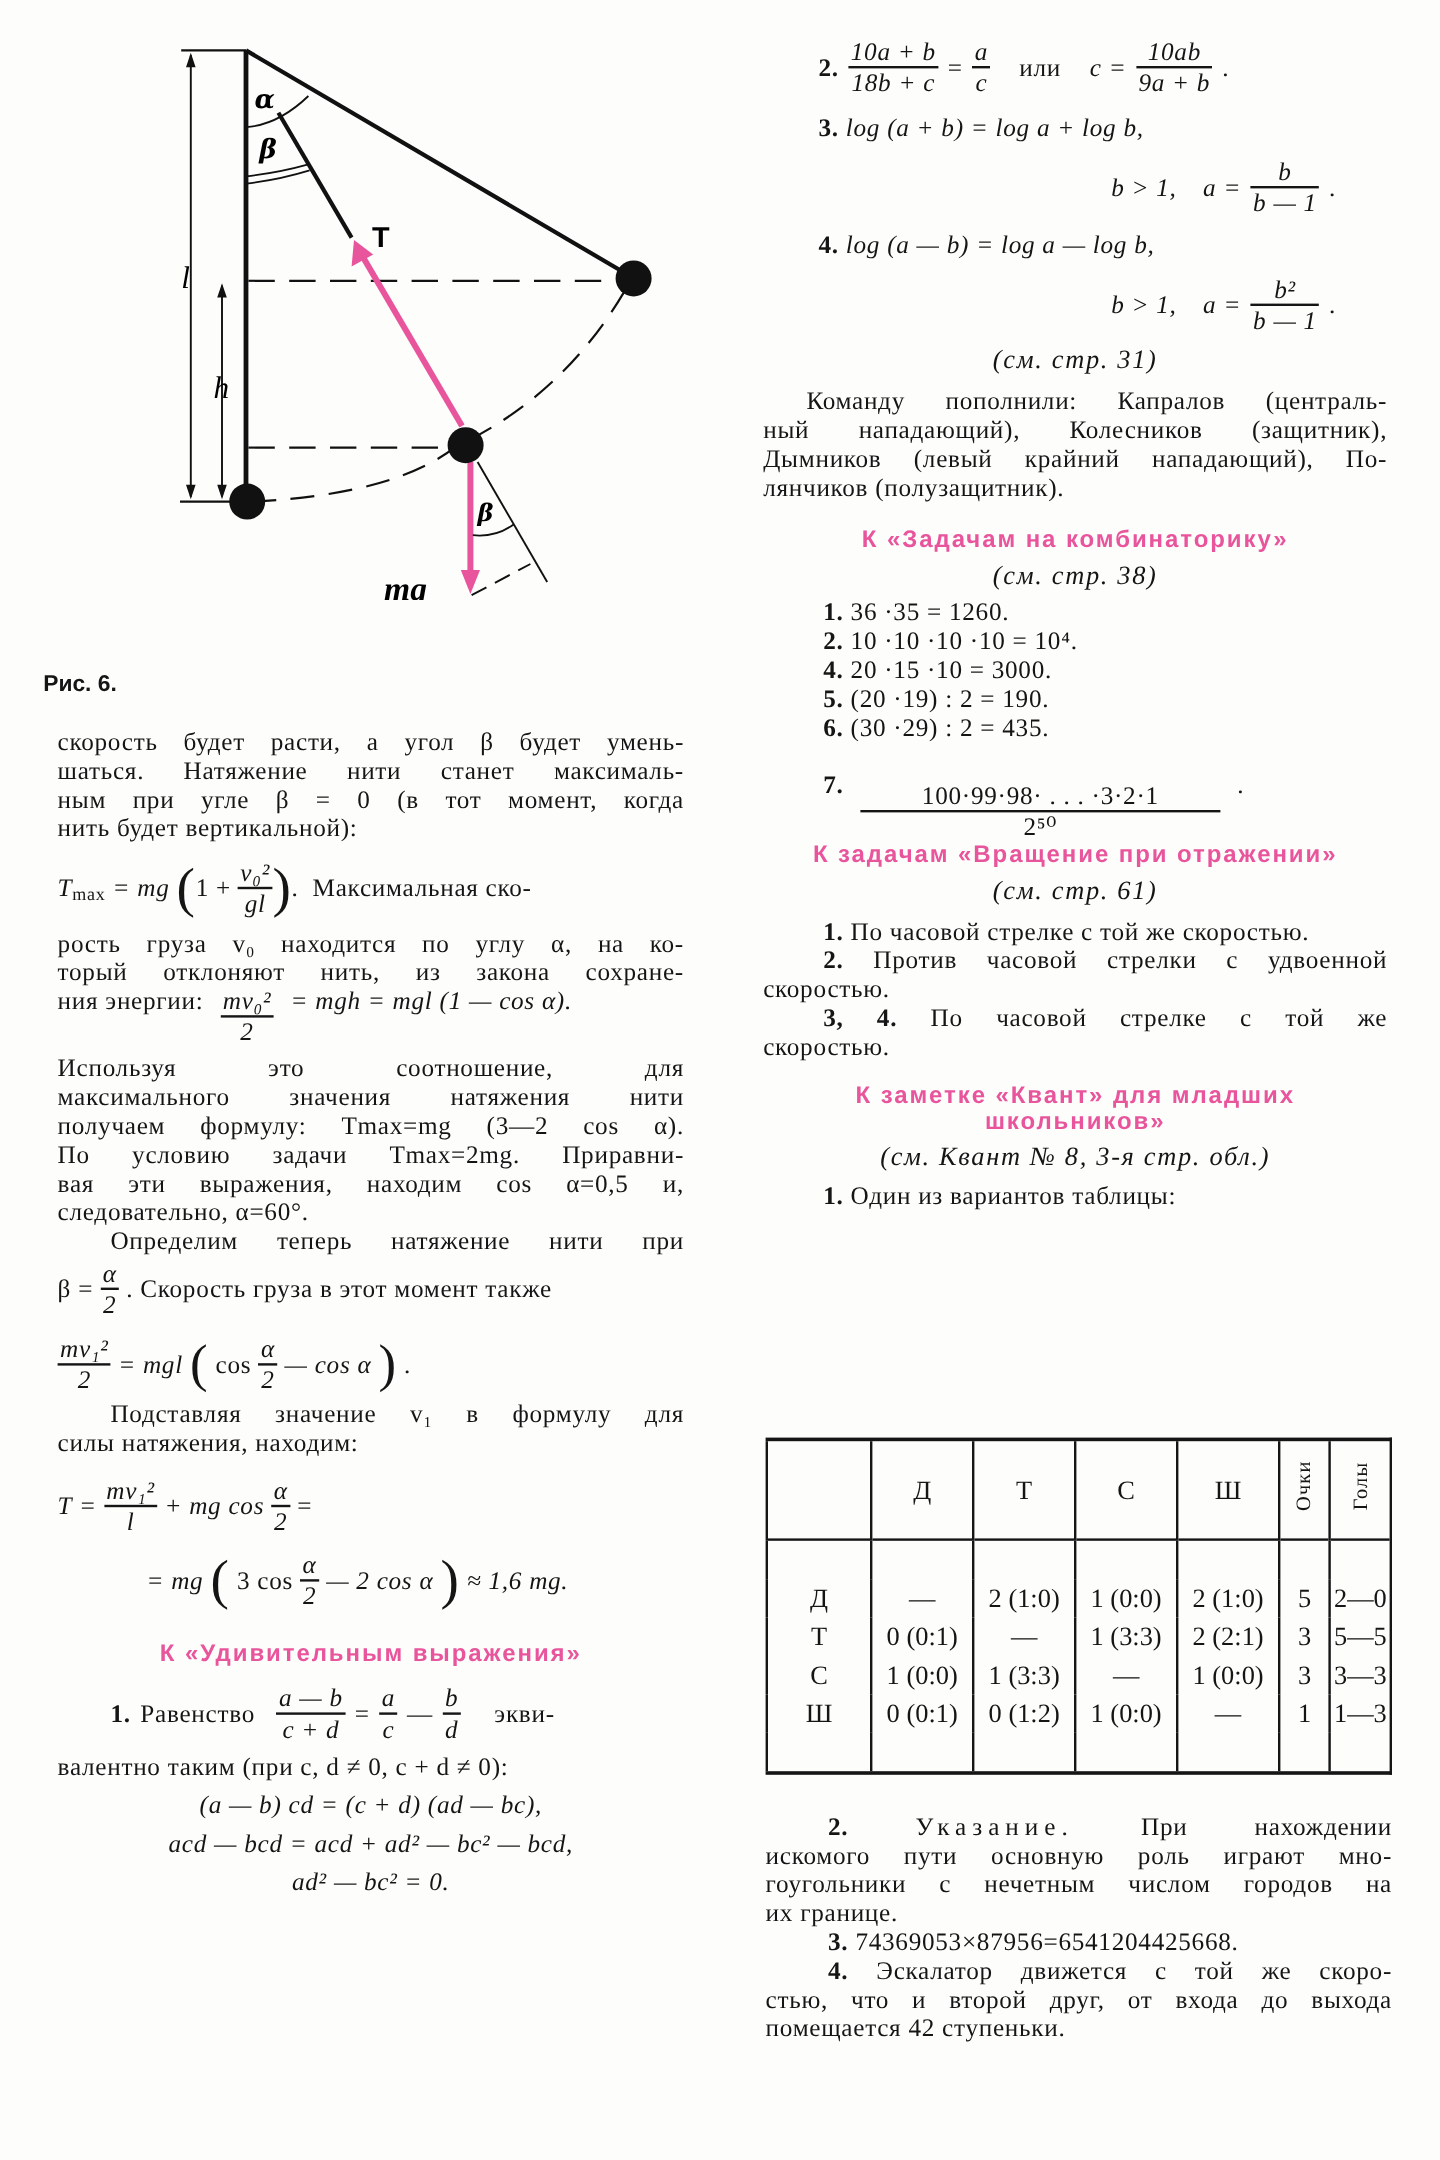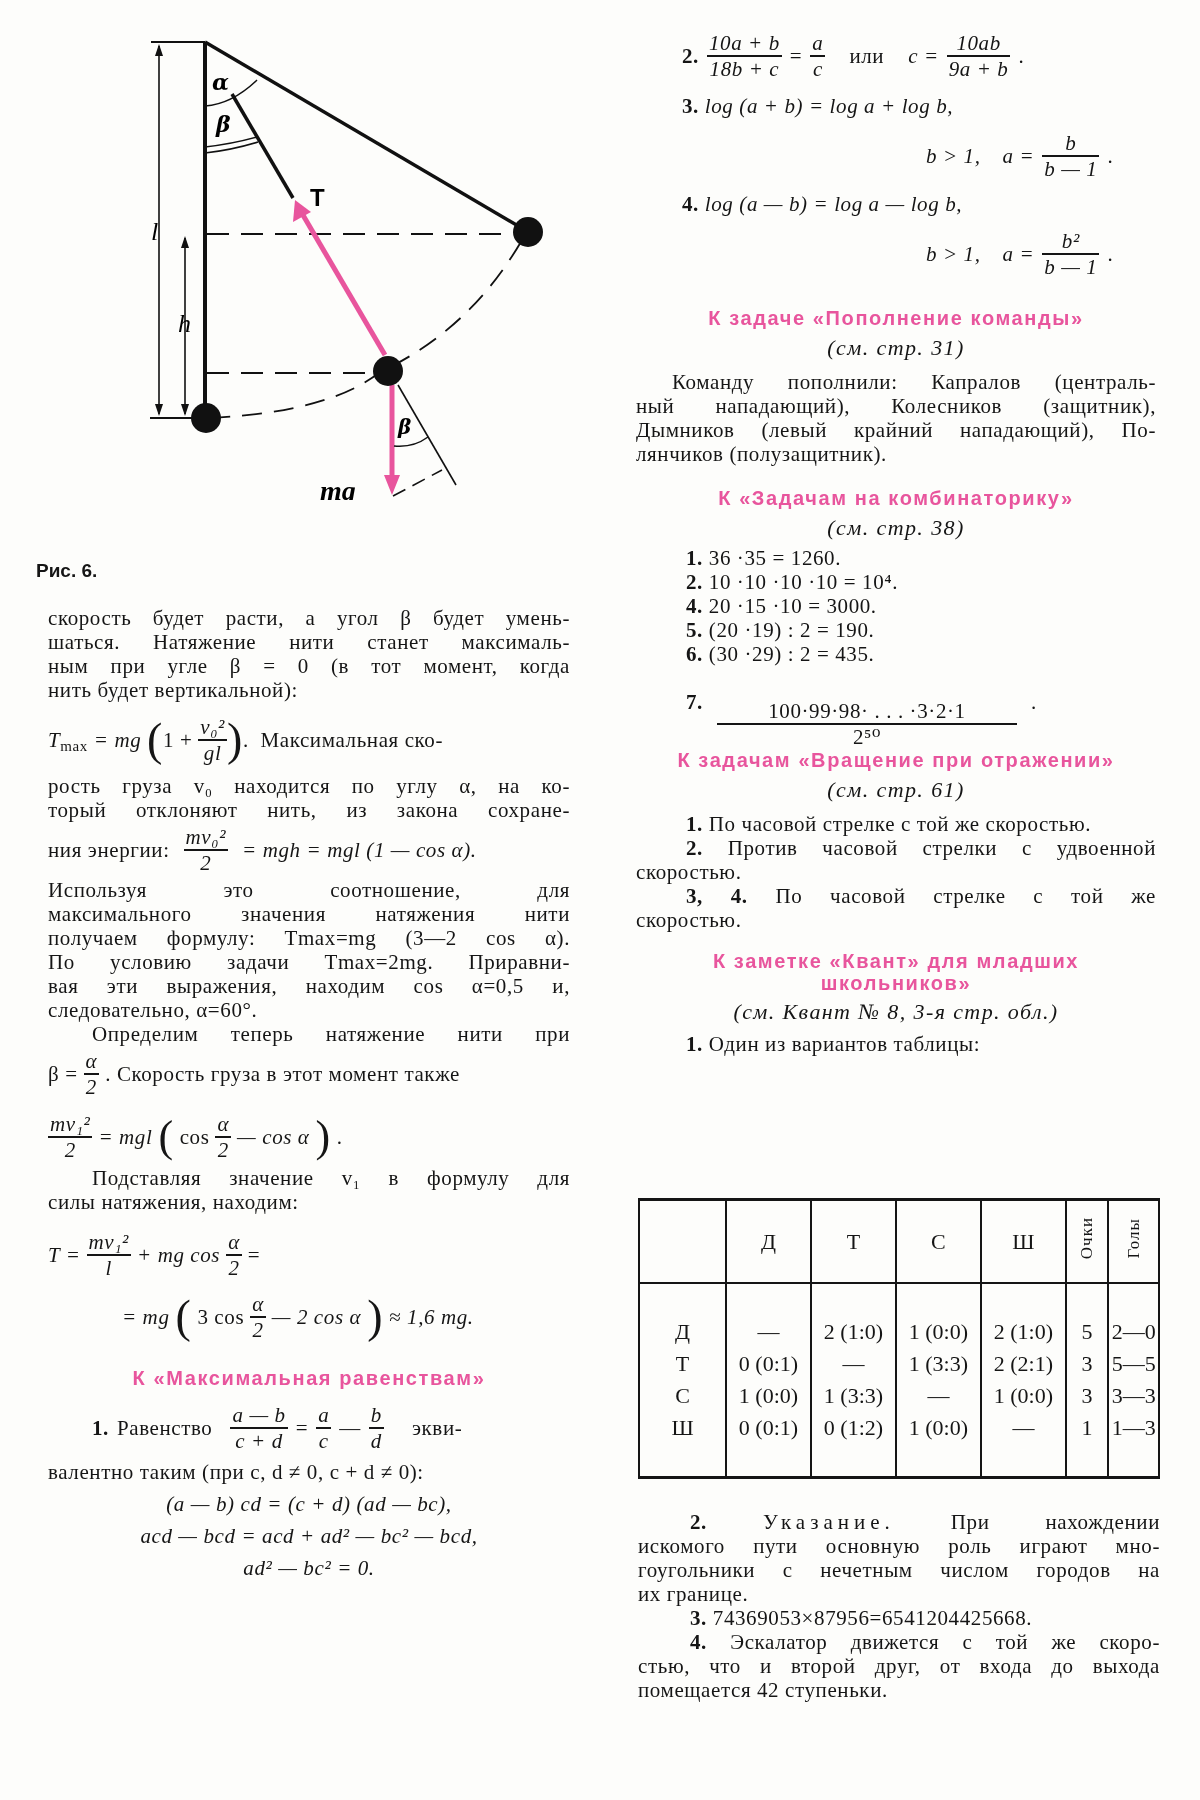--- a/index.html
+++ b/index.html
@@ -94,21 +94,21 @@
         <span>v₀²</span>
         <span class="den">gl</span>
       </span>
     <span style="font-size:46px;font-weight:200;">)</span>
     <span style="white-space:pre;flex:1;">.  Максимальная ско-</span>
   </div>
 
   <div class="just" style="margin-top:6px;">рость груза v₀ находится по углу α, на ко-</div>
   <div class="just">торый отклоняют нить, из закона сохране-</div>
 
-  <div style="height:56px;display:flex;align-items:center;white-space:nowrap;gap:14px;">
+  <div style="height:56px;display:flex;align-items:flex-start;white-space:nowrap;gap:14px;">
     <span>ния энергии:</span>
     <span class="frac math">
         <span>mv₀²</span>
         <span class="den">2</span>
       </span>
     <span class="math">= mgh = mgl (1 — cos α).</span>
   </div>
 
   <div class="just">Используя это соотношение, для</div>
   <div class="just">максимального значения натяжения нити</div>
@@ -166,21 +166,21 @@
     <span>3 cos</span>
     <span class="frac math">
         <span>α</span>
         <span class="den">2</span>
       </span>
     <span class="math">— 2 cos α</span>
     <span style="font-size:46px;font-weight:200;">)</span>
     <span class="math">≈ 1,6 mg.</span>
   </div>
 
-  <div class="pink center" style="margin-top:20px;">К «Максимальная равенствам»</div>
+  <div class="pink center" style="margin-top:20px;">К «Удивительным выражения»</div>
 
   <div style="margin-top:10px;padding-left:44px;height:56px;display:flex;align-items:center;white-space:nowrap;gap:8px;">
     <span class="num">1.</span>
     <span style="margin-right:10px;">Равенство</span>
     <span class="frac math">
         <span>a — b</span>
         <span class="den">c + d</span>
       </span>
     <span>=</span>
     <span class="frac math">
@@ -240,21 +240,20 @@
   <div style="margin-top:10px;padding-left:290px;height:56px;display:flex;align-items:center;white-space:nowrap;gap:8px;">
     <span class="math" style="margin-right:14px;">b &gt; 1,</span>
     <span class="math">a =</span>
     <span class="frac math">
         <span>b²</span>
         <span class="den">b — 1</span>
       </span>
     <span>.</span>
   </div>
 
-  <div class="pink center" style="margin-top:24px;">К задаче «Пополнение команды»</div>
   <div class="ref" style="margin-top:6px;">(см. стр. 31)</div>
   <div style="margin-top:10px;">
     <div class="just" style="text-indent:36px;">Команду пополнили: Капралов (централь-</div>
     <div class="just">ный нападающий), Колесников (защитник),</div>
     <div class="just">Дымников (левый крайний нападающий), По-</div>
     <div>лянчиков (полузащитник).</div>
   </div>
 
   <div class="pink center" style="margin-top:20px;">К «Задачам на комбинаторику»</div>
   <div class="ref" style="margin-top:6px;">(см. стр. 38)</div>

